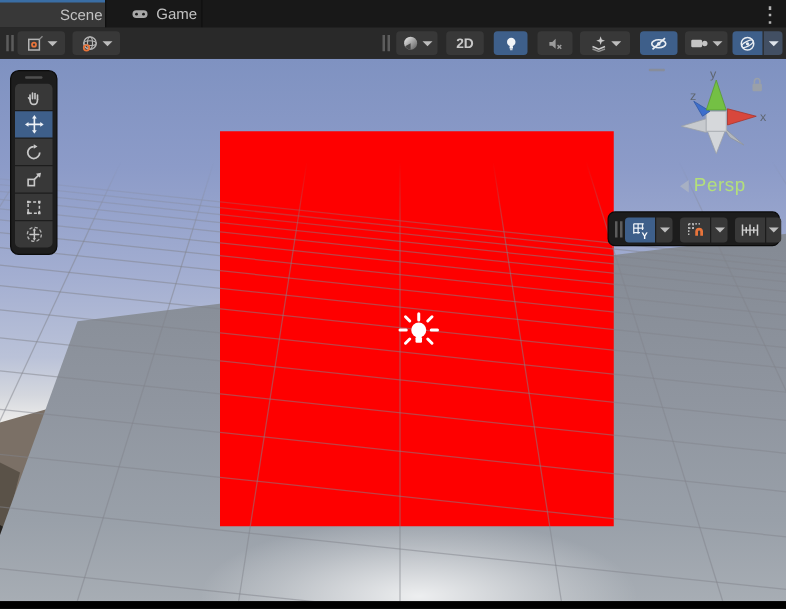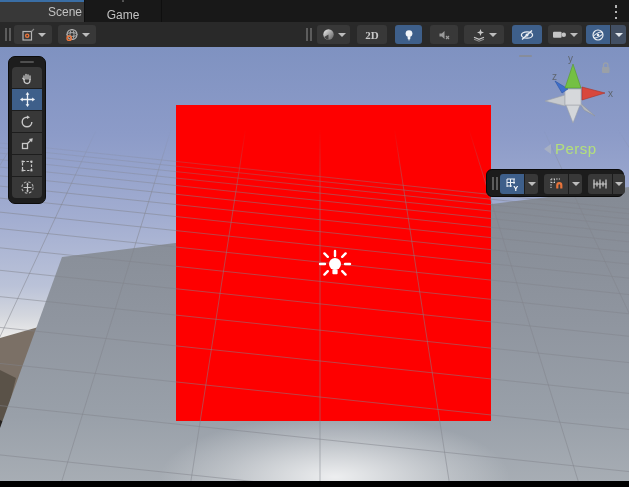--- a/index.html
+++ b/index.html
@@ -13,21 +13,21 @@
   }
   
   .tabbar { position:absolute; left:0; top:0; width:629px; height:22px; background:#181818; }
   .tab { position:absolute; top:0; height:22px; display:flex; align-items:center; gap:6px; padding:0 10px; cursor:default; }
   .tab .lbl { font-size:12px; color:#c2c2c2; }
   .tab.active { background:#383838; border-top:2px solid var(--tabstripe,#3a6ea5);padding-left:42px; }
   .tab-divider { position:absolute; top:0; width:1px; height:22px; background:#0f0f0f; }
   .kebab { position:absolute; right:8px; top:5px; width:10px; height:14px; display:flex; flex-direction:column; align-items:center; justify-content:space-between; }
   .kebab i { width:2.5px; height:2.5px; background:#b4b4b4; display:block; }
   
-  .toolbar { position:absolute; left:0; top:22px; width:629px; height:25px; background:#292929;font-family:Liberation Serif, serif; }
+  .toolbar { position:absolute; left:0; top:22px; width:629px; height:25px; background:#292929; }
   .tbtn { position:absolute; top:3px; height:19px; background:#383838; border-radius:3px; display:flex; align-items:center; justify-content:center; gap:3px; }
   .tbtn.active { background:var(--accent,#3e5f8a); }
   .caret { width:0; height:0; border-left:4px solid transparent; border-right:4px solid transparent; border-top:4px solid #bdbdbd; }
   .tbtn.active .caret, .on-blue { border-top-color:#dfe5ec; }
   .handle-v { position:absolute; top:6px; display:flex; gap:2px; }
   .handle-v i { width:2px; height:13px; background:#5c5c5c; display:block; }
   .lbl2d { font-size:11px; font-weight:bold; color:#c8c8c8; }
   
   .split { display:flex; position:absolute; top:3px; height:19px; }
   .split .ico { width:24px; height:19px; background:var(--accent,#3e5f8a); border-radius:3px 0 0 3px; display:flex; align-items:center; justify-content:center; }
@@ -67,21 +67,21 @@
       <g stroke="#9b9b9b" stroke-width="1.2">
         <line x1="4.4" y1="1.5" x2="4.4" y2="10.5"></line>
           <line x1="7.6" y1="1.5" x2="7.6" y2="10.5"></line>
         <line x1="1.5" y1="4.4" x2="10.5" y2="4.4"></line>
           <line x1="1.5" y1="7.6" x2="10.5" y2="7.6"></line>
       </g>
     </svg>
     <span class="lbl">Scene</span>
   </div>
   <div class="tab-divider" style="left:84px"></div>
-  <div class="tab" style="left:85px;width:76px;flex-direction:column;">
+  <div class="tab" style="left:95px;width:76px;">
     <svg width="14" height="12" viewBox="0 0 14 12">
       <rect x="1" y="3.2" width="12" height="6.2" rx="3" fill="#a8a8a8"></rect>
       <circle cx="4.2" cy="6.3" r="1.1" fill="#1b1b1b"></circle>
       <circle cx="9.8" cy="6.3" r="1.1" fill="#1b1b1b"></circle>
     </svg>
     <span class="lbl">Game</span>
   </div>
   <div class="tab-divider" style="left:161px"></div>
   <div class="kebab">
       <i></i>

